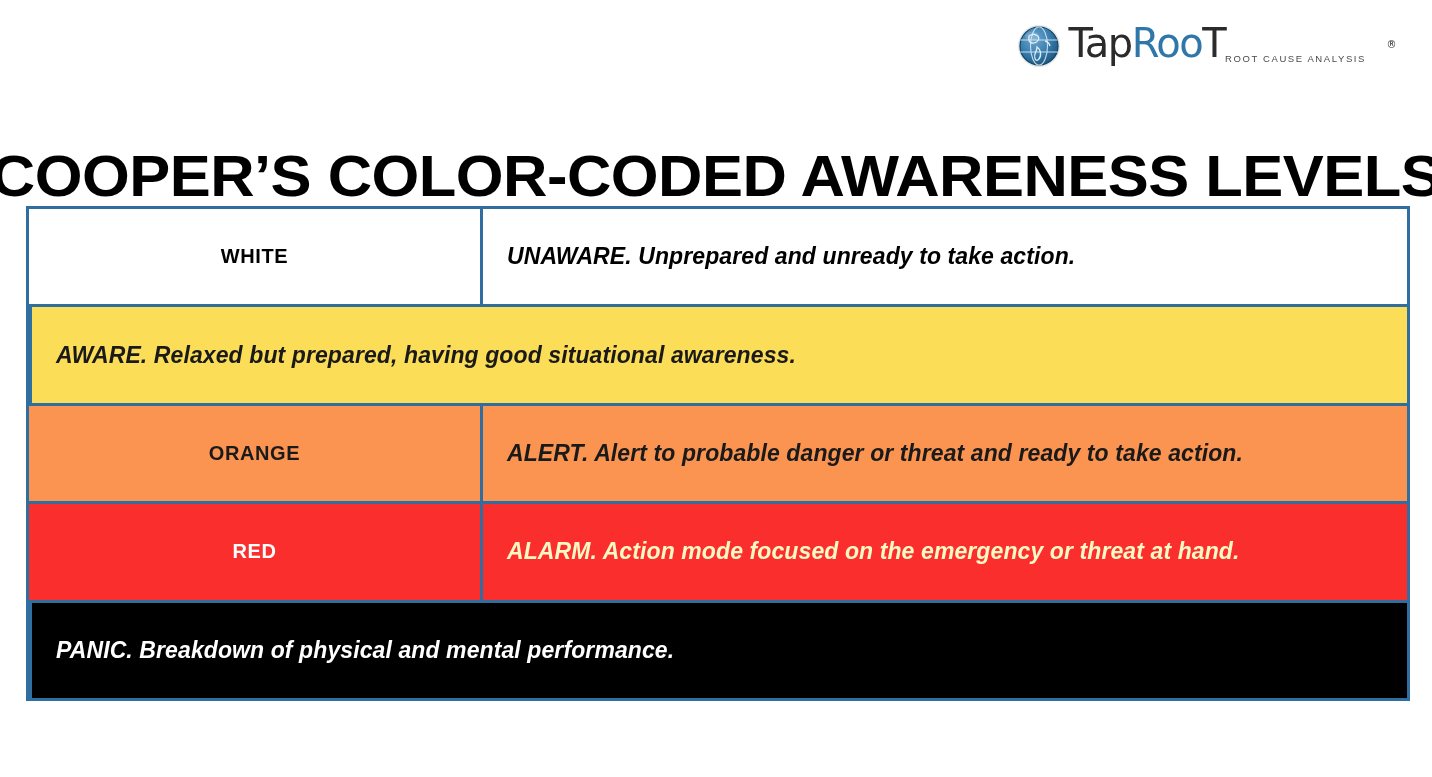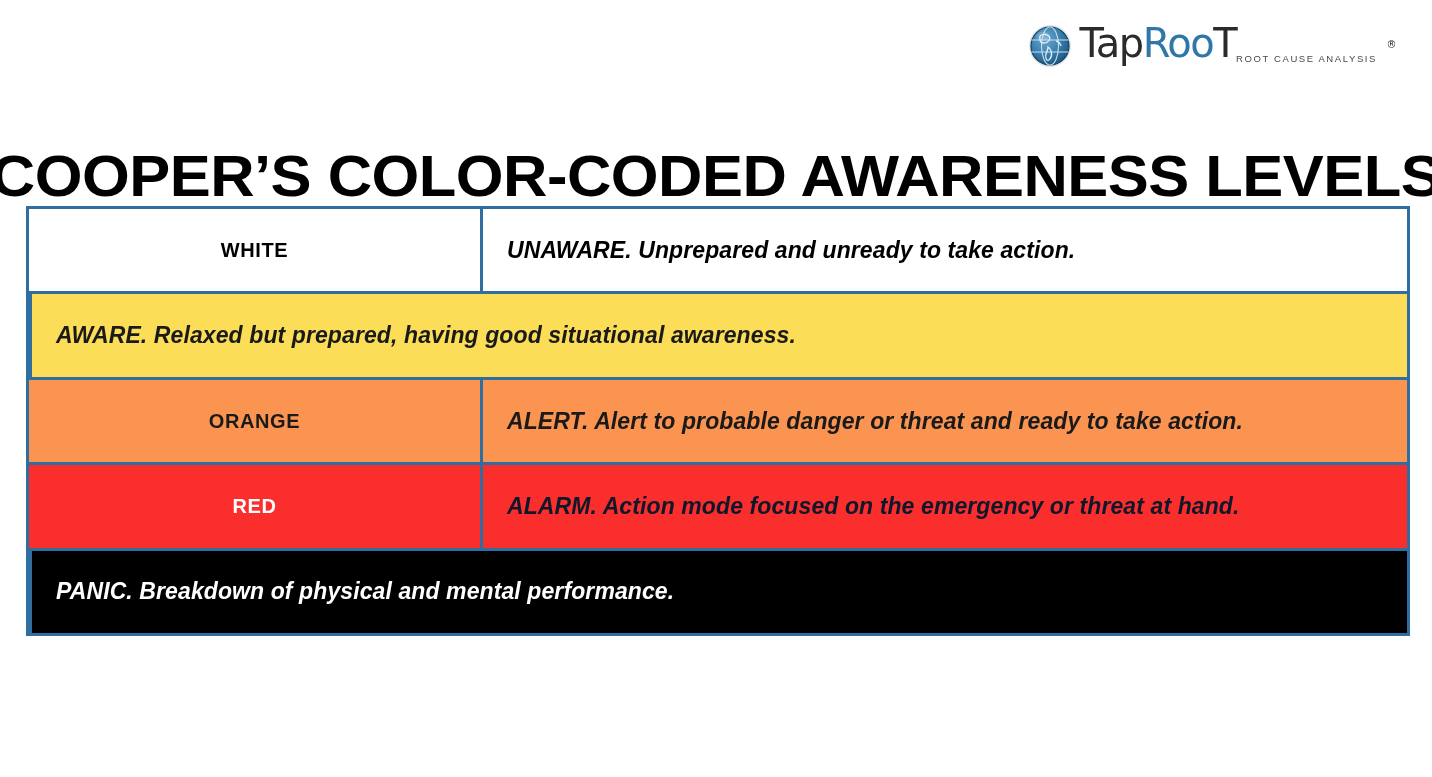--- a/index.html
+++ b/index.html
@@ -58,21 +58,21 @@
     font-family: "DejaVu Sans", sans-serif;
     font-size: 10px;
     color: #2b2b2b;
   }
   .logo-tagline {
     font-family: "Liberation Sans", sans-serif;
     font-size: 9.5px;
     letter-spacing: 1.6px;
     color: #4a4a4a;
     margin-top: -2px;
-    margin-right: 7px;
+    margin-right: 18px;
     white-space: nowrap;
   }
 
   
   .title {
     position: absolute;
     top: 106px;
     left: 0;
     width: 1432px;
     text-align: center;
@@ -86,21 +86,21 @@
     transform-origin: center top;
     white-space: nowrap;
   }
 
   
   .table {
     position: absolute;
     left: 26px;
     top: 206px;
     width: 1384px;
-    height: 430px;
+    height: 495px;
     box-sizing: border-box;
     border: 3px solid #2f6e9e;
     display: flex;
     flex-direction: column;
     background: #2f6e9e;
   }
   .row {
     flex: 1 1 0;
     display: flex;
     min-height: 0;
@@ -199,21 +199,21 @@
       <div class="cell-desc" style="background:#fb9451">
         <span class="desc-text" style="color:#1a1a1a">ALERT. Alert to probable danger or threat and ready to take action.</span>
       </div>
     </div>
 
     <div class="row">
       <div class="cell-color" style="background:#fb2e2e">
         <span class="color-label" style="color:#ffffff">RED</span>
       </div>
       <div class="cell-desc" style="background:#fb2e2e">
-        <span class="desc-text" style="color:#0f172a">ALARM. Action mode focused on the emergency or threat at hand.</span>
+        <span class="desc-text" style="color:#fef9c3">ALARM. Action mode focused on the emergency or threat at hand.</span>
       </div>
     </div>
 
     <div class="row">
       <div class="cell-desc" style="background:#000000">
         <span class="desc-text" style="color:#ffffff">PANIC. Breakdown of physical and mental performance.</span>
       </div>
     </div>
 
   </div>

